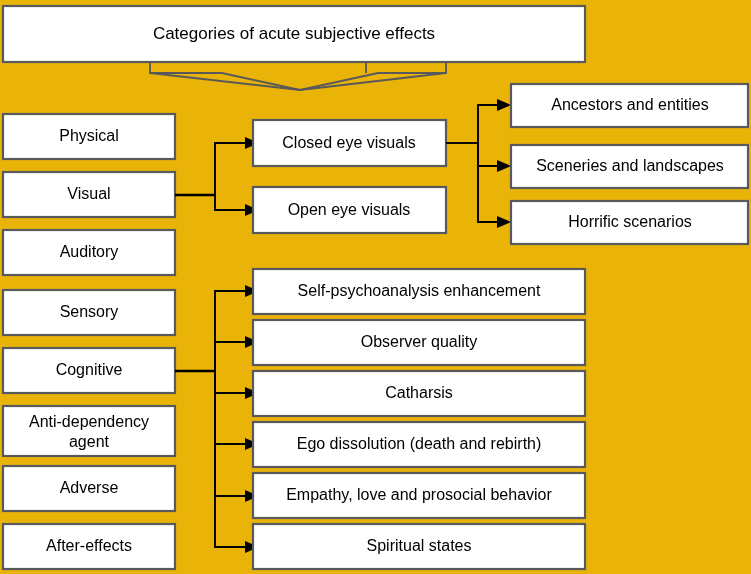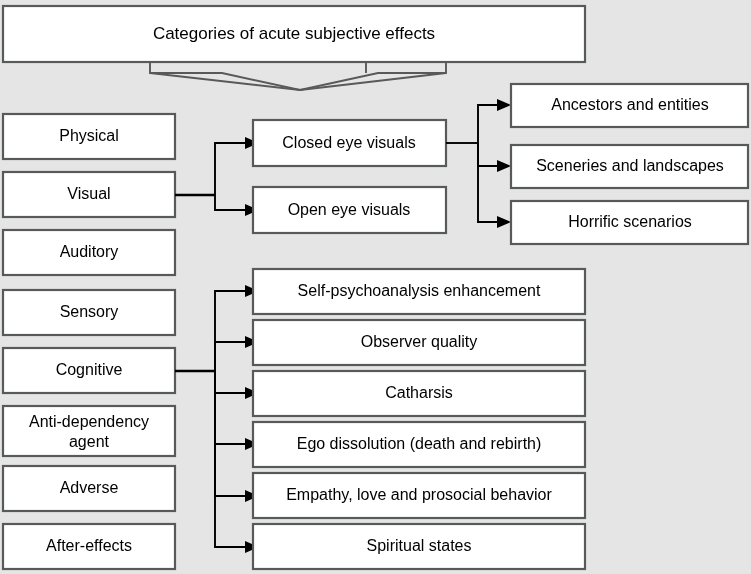--- a/index.html
+++ b/index.html
@@ -11,21 +11,21 @@
   body {
     width: 751px;
     height: 574px;
     overflow: hidden;
     font-family: "Liberation Sans", sans-serif;
   }
   #diagram-root {
     position: relative;
     width: 751px;
     height: 574px;
-    background: #e5e5e5;
+    background: #eab308;
   }
   svg#flowchart {
     display: block;
     width: 751px;
     height: 574px;
   }
   .node-box {
     fill: #ffffff;
     stroke: #58595b;
     stroke-width: 2.2;

